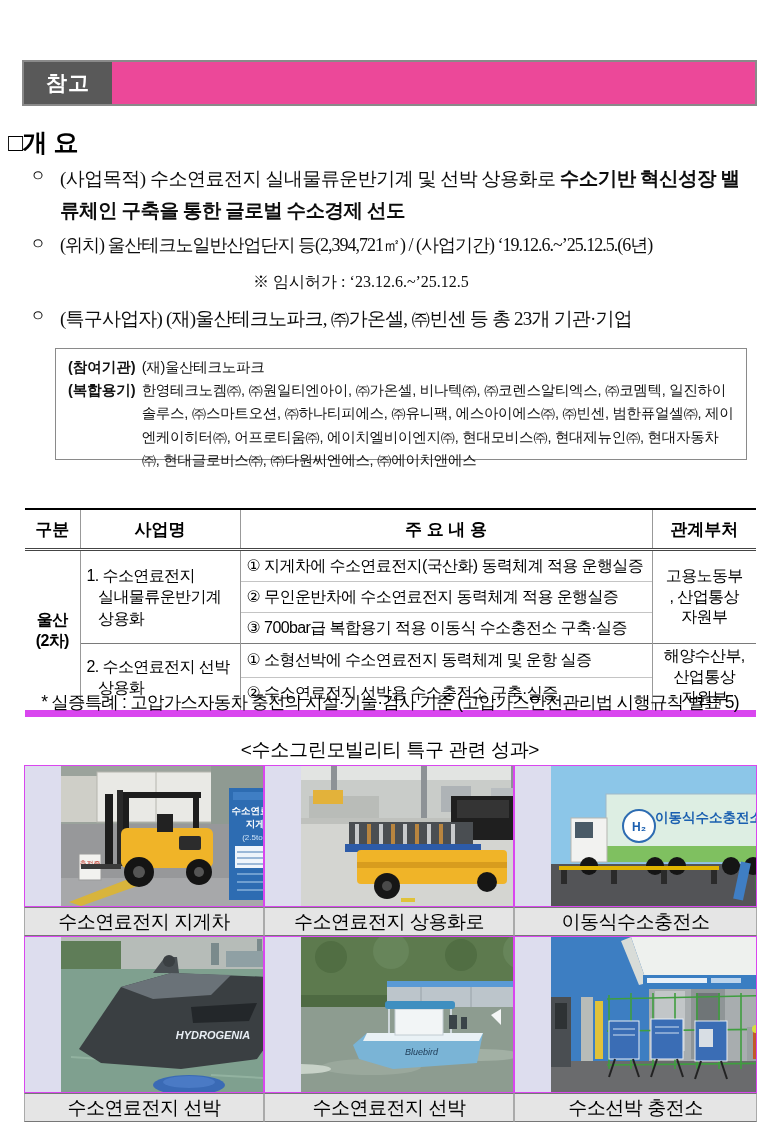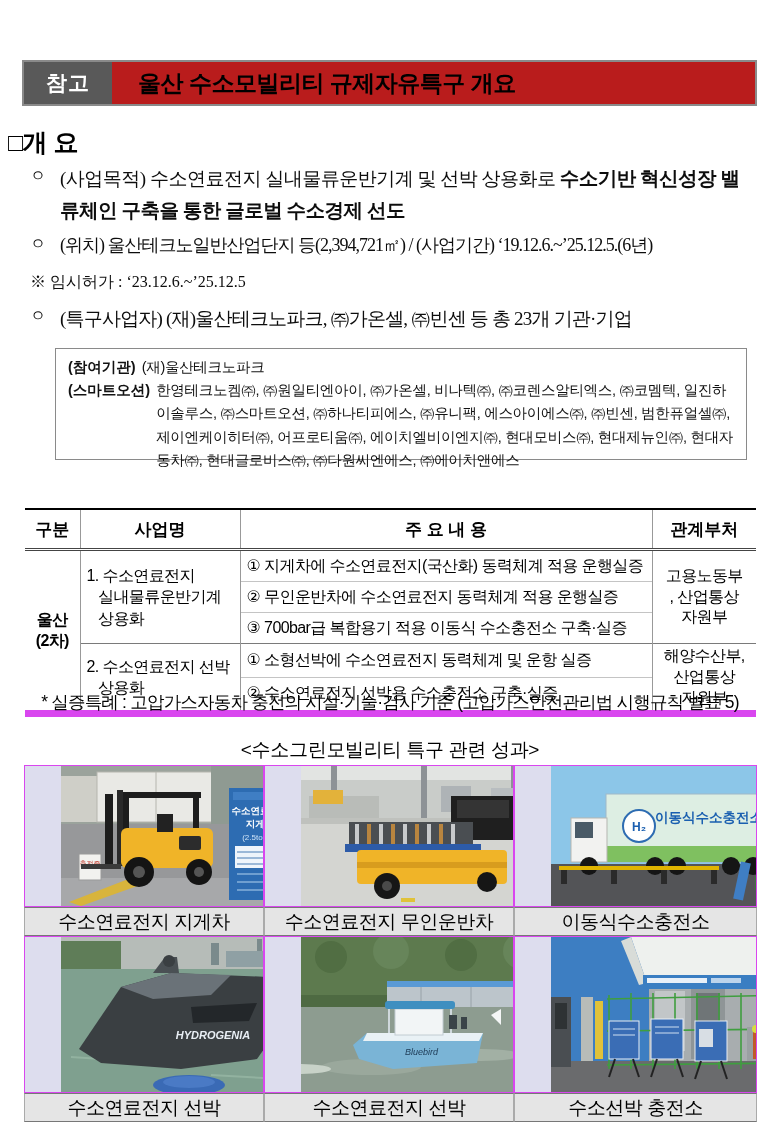--- a/index.html
+++ b/index.html
@@ -3,39 +3,39 @@
 <meta charset="utf-8">
 <style>
   html,body{margin:0;padding:0;background:#ffffff;}
   #page{
     position:relative;width:780px;height:1140px;background:#ffffff;
     font-family:"Liberation Sans","DejaVu Sans",sans-serif;color:#111;overflow:hidden;
   }
   
   .hdr{
     position:absolute;left:22px;top:60px;width:735px;height:46px;
-    border:2px solid #8a8a8a;box-sizing:border-box;display:flex;align-items:stretch;background:#b91c1c;
+    border:2px solid #8a8a8a;box-sizing:border-box;display:flex;align-items:stretch;background:#ec4899;
   }
   .hdr-badge{
     width:88px;background:#595959;color:#fff;display:flex;align-items:center;justify-content:center;
     font-size:21px;font-weight:bold;letter-spacing:1px;
   }
   .hdr-title{
     flex:1;display:flex;align-items:center;padding-left:26px;
     font-size:23px;font-weight:bold;letter-spacing:-0.5px;color:#000;
   }
   
   .sec-h{position:absolute;left:8px;font-size:25px;font-weight:bold;color:#000;letter-spacing:-0.5px;}
   
   .bullet{position:absolute;left:30px;width:728px;display:flex;
     font-family:"Liberation Serif","DejaVu Serif",serif;color:#0d0d0d;}
   .bullet .mk{width:30px;font-size:16px;padding-top:3px;}
   .bullet .tx{flex:1;font-size:19px;line-height:1.65;letter-spacing:-0.5px;}
   .bullet .tx b{font-size:19.5px;}
-  .note-line{position:absolute;left:30px;width:700px;text-align:left;padding-right:38px;
+  .note-line{position:absolute;left:30px;width:700px;text-align:center;padding-right:38px;
     font-family:"Liberation Serif","DejaVu Serif",serif;font-size:16px;color:#0d0d0d;box-sizing:border-box;}
   
   .pbox{
     position:absolute;left:55px;top:348px;width:692px;height:112px;box-sizing:border-box;
     border:1.5px solid #8a8a8a;padding:7px 10px 6px 12px;font-size:14.5px;line-height:1.6;color:#111;
   }
   .pbox .row{display:flex;}
   .pbox .lbl{font-weight:bold;white-space:nowrap;margin-right:6px;}
   .pbox .val{flex:1;letter-spacing:-0.3px;}
   
@@ -77,21 +77,20 @@
   }
   svg{display:block;}
 </style>
 </head>
 <body>
 
 <div id="page">
 
   <div class="hdr">
     <div class="hdr-badge">참고</div>
-    <div class="hdr-title">울산 수소모빌리티 규제자유특구 개요</div>
   </div>
 
   <div class="sec-h" style="top:126px;">□개 요</div>
 
   <div class="bullet" style="top:163px;">
     <span class="mk">ㅇ</span>
     <span class="tx"><span>(사업목적) 수소연료전지 실내물류운반기계 및 선박 상용화로 </span><b>수소기반 혁신성장 밸류체인 구축을 통한 글로벌 수소경제 선도</b></span>
   </div>
 
   <div class="bullet" style="top:231px;">
@@ -105,21 +104,21 @@
     <span class="mk">ㅇ</span>
     <span class="tx" style="font-size:19px;letter-spacing:-0.8px;">(특구사업자) (재)울산테크노파크, ㈜가온셀, ㈜빈센 등 총 23개 기관·기업</span>
   </div>
 
   <div class="pbox">
     <div class="row">
       <span class="lbl">(참여기관)</span>
       <span class="val">(재)울산테크노파크</span>
     </div>
     <div class="row">
-      <span class="lbl">(스마트오션)</span>
+      <span class="lbl">(복합용기)</span>
       <span class="val">한영테크노켐㈜, ㈜원일티엔아이, ㈜가온셀, 비나텍㈜, ㈜코렌스알티엑스, ㈜코멤텍, 일진하이솔루스, ㈜스마트오션, ㈜하나티피에스, ㈜유니팩, 에스아이에스㈜, ㈜빈센, 범한퓨얼셀㈜, 제이엔케이히터㈜, 어프로티움㈜, 에이치엘비이엔지㈜, 현대모비스㈜, 현대제뉴인㈜, 현대자동차㈜, 현대글로비스㈜, ㈜다원씨엔에스, ㈜에이치앤에스</span>
     </div>
   </div>
 
 
   <table class="biz">
     <colgroup>
         <col style="width:55px">
         <col style="width:160px">
         <col style="width:412px">
@@ -266,21 +265,21 @@
         <rect x="60" y="102" width="6" height="16" fill="#2a2a2a"></rect>
         <rect x="110" y="102" width="6" height="16" fill="#2a2a2a"></rect>
         <rect x="160" y="102" width="6" height="16" fill="#2a2a2a"></rect>
         <rect x="8" y="100" width="160" height="4" fill="#e0b400"></rect>
         <rect x="186" y="96" width="10" height="38" fill="#3f7ec4" transform="rotate(12 191 115)"></rect>
         <rect x="204" y="110" width="16" height="14" fill="#3e7a3a"></rect>
       </svg>
     </div>
 
     <div class="cap">수소연료전지 지게차</div>
-    <div class="cap">수소연료전지 무인운반차</div>
+    <div class="cap">수소연료전지 상용화로</div>
     <div class="cap">이동식수소충전소</div>
 
     <div class="ph">
       <svg width="238" height="155" viewBox="0 0 238 155">
         <rect x="0" y="0" width="238" height="32" fill="#b6bcb8"></rect>
         <rect x="0" y="4" width="60" height="28" fill="#5f7d58"></rect>
         <rect x="150" y="6" width="8" height="22" fill="#7a8a8c"></rect>
         <rect x="196" y="2" width="5" height="28" fill="#7a8a8c"></rect>
         <rect x="165" y="14" width="40" height="16" fill="#8fa0a4"></rect>
         <rect x="0" y="32" width="238" height="123" fill="#7fa08f"></rect>

